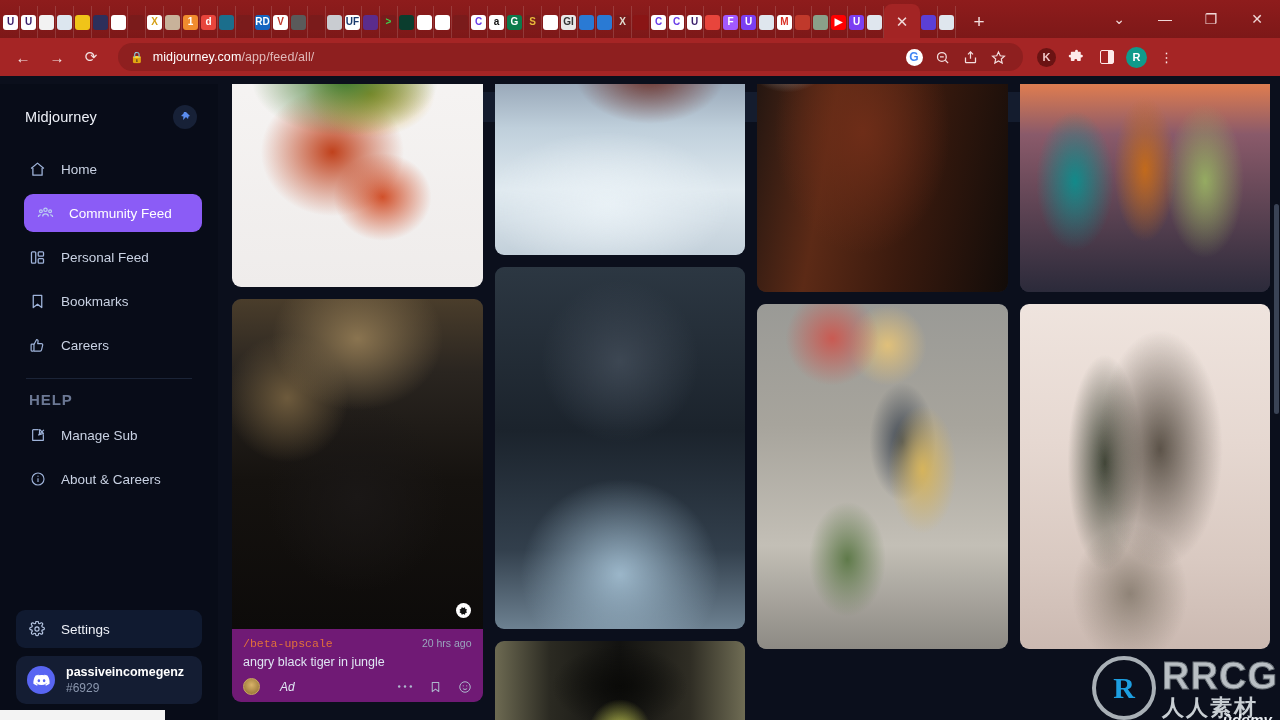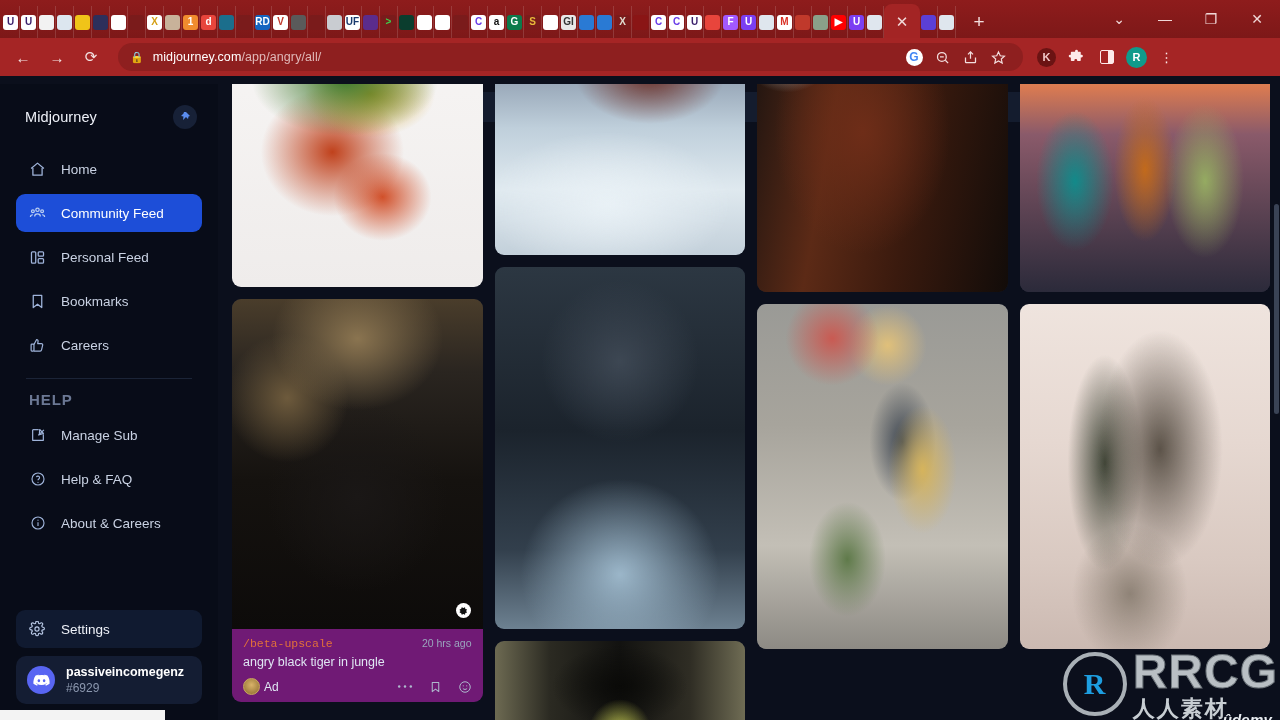--- a/index.html
+++ b/index.html
@@ -150,21 +150,21 @@
   .navitem {
     height: 38px; display: flex; align-items: center;
     gap: 15px; padding: 0 13px; border-radius: 9px;
     margin-bottom: 6px; color: #c9d2e3; font-size: 13.5px;
   }
   .navitem .ic {
     width: 17px; display:flex; align-items:center; justify-content:center;
     color: #9fb4da; flex: 0 0 17px;
   }
   .navitem.active {
-    background: #1d4ed8; color: #ffffff;
+    background: #8b5cf6; color: #ffffff; margin-left: 8px;
   }
   .navitem.active .ic { color: #bcd0f2; }
   .divider {
     height: 1px; background: #1b2437; margin: 14px 10px 0 10px;
   }
   .helplabel {
     color: #6b7894; font-size: 15px; letter-spacing: .9px;
     padding: 12px 13px 8px 13px; font-weight: bold;
   }
   .settings-btn {
@@ -234,21 +234,21 @@
   .caption {
     background: #701a75; padding: 8px 11px 7px 11px;
   }
   .cap-top { display: flex; align-items: baseline; }
   .cap-cmd {
     color: #e2703a; font-size: 11.5px;
     font-family: "Liberation Mono", monospace;
   }
   .cap-time { margin-left: auto; color: #9aa6bd; font-size: 10.5px; }
   .cap-prompt { color: #dfe6f3; font-size: 12.5px; margin-top: 5px; }
-  .cap-foot { display:flex; align-items:center; gap: 4px; margin-top: 9px; }
+  .cap-foot { display:flex; align-items:center; gap: 20px; margin-top: 9px; font-style: italic; }
   .cap-foot .av {
     width: 17px; height: 17px; border-radius: 50%;
     background: radial-gradient(circle at 50% 40%, #d9b36a, #8a6a2c);
     border: 1px solid #c9a75f;
   }
   .cap-foot .who { color: #dfe6f3; font-size: 12px; }
   .cap-foot .acts { margin-left: auto; display: flex; align-items: center; gap: 16px;
     color: #aeb9cd; font-size: 13px; }
 
   .gearbadge {
@@ -343,21 +343,21 @@
     border: 4px solid #a9b0b6;
     display:flex; align-items:center; justify-content:center;
     position: relative;
   }
   .wm-logo .inner {
     color: #1d9ee0; font-size: 30px; font-weight: bold;
     font-family: "Liberation Serif", serif;
   }
   .wm-text { display: flex; flex-direction: column; line-height: 1; }
   .wm-rrcg {
-    font-size: 48px; font-weight: bold; color: #b9bfc4;
+    font-size: 38px; font-weight: bold; color: #b9bfc4;
     letter-spacing: 1px; -webkit-text-stroke: 1px #6f767c;
   }
   .wm-cn {
     font-size: 22px; font-weight: bold; color: #c8ced3;
     margin-top: 2px; letter-spacing: 2px;
   }
   .udemy {
     position: absolute; right: 8px; bottom: 0px;
     color: #e9edf2; font-size: 15px; font-weight: bold;
     letter-spacing: .2px;
@@ -547,21 +547,21 @@
       <div>✕</div>
     </div>
   </div>
 
   <div class="urlbar-row">
     <div class="navbtn">←</div>
     <div class="navbtn">→</div>
     <div class="navbtn">⟳</div>
     <div class="omnibox">
       <span class="lock">🔒</span>
-      <span class="url"><span>midjourney.com</span><span class="path">/app/angry/all/</span></span>
+      <span class="url"><span>midjourney.com</span><span class="path">/app/feed/all/</span></span>
       <span class="omni-icons">
         <span class="oi">
             <span class="gicon">G</span>
           </span>
         <span class="oi">
           <svg width="15" height="15" viewBox="0 0 24 24" fill="none" stroke="#f3dede" stroke-width="2">
               <circle cx="11" cy="11" r="7"></circle>
               <line x1="8" y1="11" x2="14" y2="11"></line>
               <line x1="16.5" y1="16.5" x2="21" y2="21"></line>
             </svg>
@@ -673,30 +673,20 @@
           <svg width="16" height="16" viewBox="0 0 24 24" fill="none" stroke="currentColor" stroke-width="1.8" stroke-linejoin="round">
               <path d="M4 4h9"></path>
               <path d="M4 4v16h16v-9"></path>
               <path d="M14.5 3.8l5.7 5.7-6.2 2 .5-7.7z" fill="none"></path>
               <path d="M12.5 12.6L20.8 4.3"></path>
             </svg>
         </span>
         <span>Manage Sub</span>
       </div>
 
-      <div class="navitem">
-        <span class="ic">
-          <svg width="16" height="16" viewBox="0 0 24 24" fill="none" stroke="currentColor" stroke-width="1.7">
-              <circle cx="12" cy="12" r="9"></circle>
-              <path d="M9.6 9.2a2.5 2.5 0 0 1 4.8.9c0 1.7-2.4 2-2.4 3.6"></path>
-              <circle cx="12" cy="17" r="0.9" fill="currentColor" stroke="none"></circle>
-            </svg>
-        </span>
-        <span>Help &amp; FAQ</span>
-      </div>
 
       <div class="navitem">
         <span class="ic">
           <svg width="16" height="16" viewBox="0 0 24 24" fill="none" stroke="currentColor" stroke-width="1.7">
               <circle cx="12" cy="12" r="9"></circle>
               <line x1="12" y1="11" x2="12" y2="16.5"></line>
               <circle cx="12" cy="7.8" r="0.9" fill="currentColor" stroke="none"></circle>
             </svg>
         </span>
         <span>About &amp; Careers</span>

